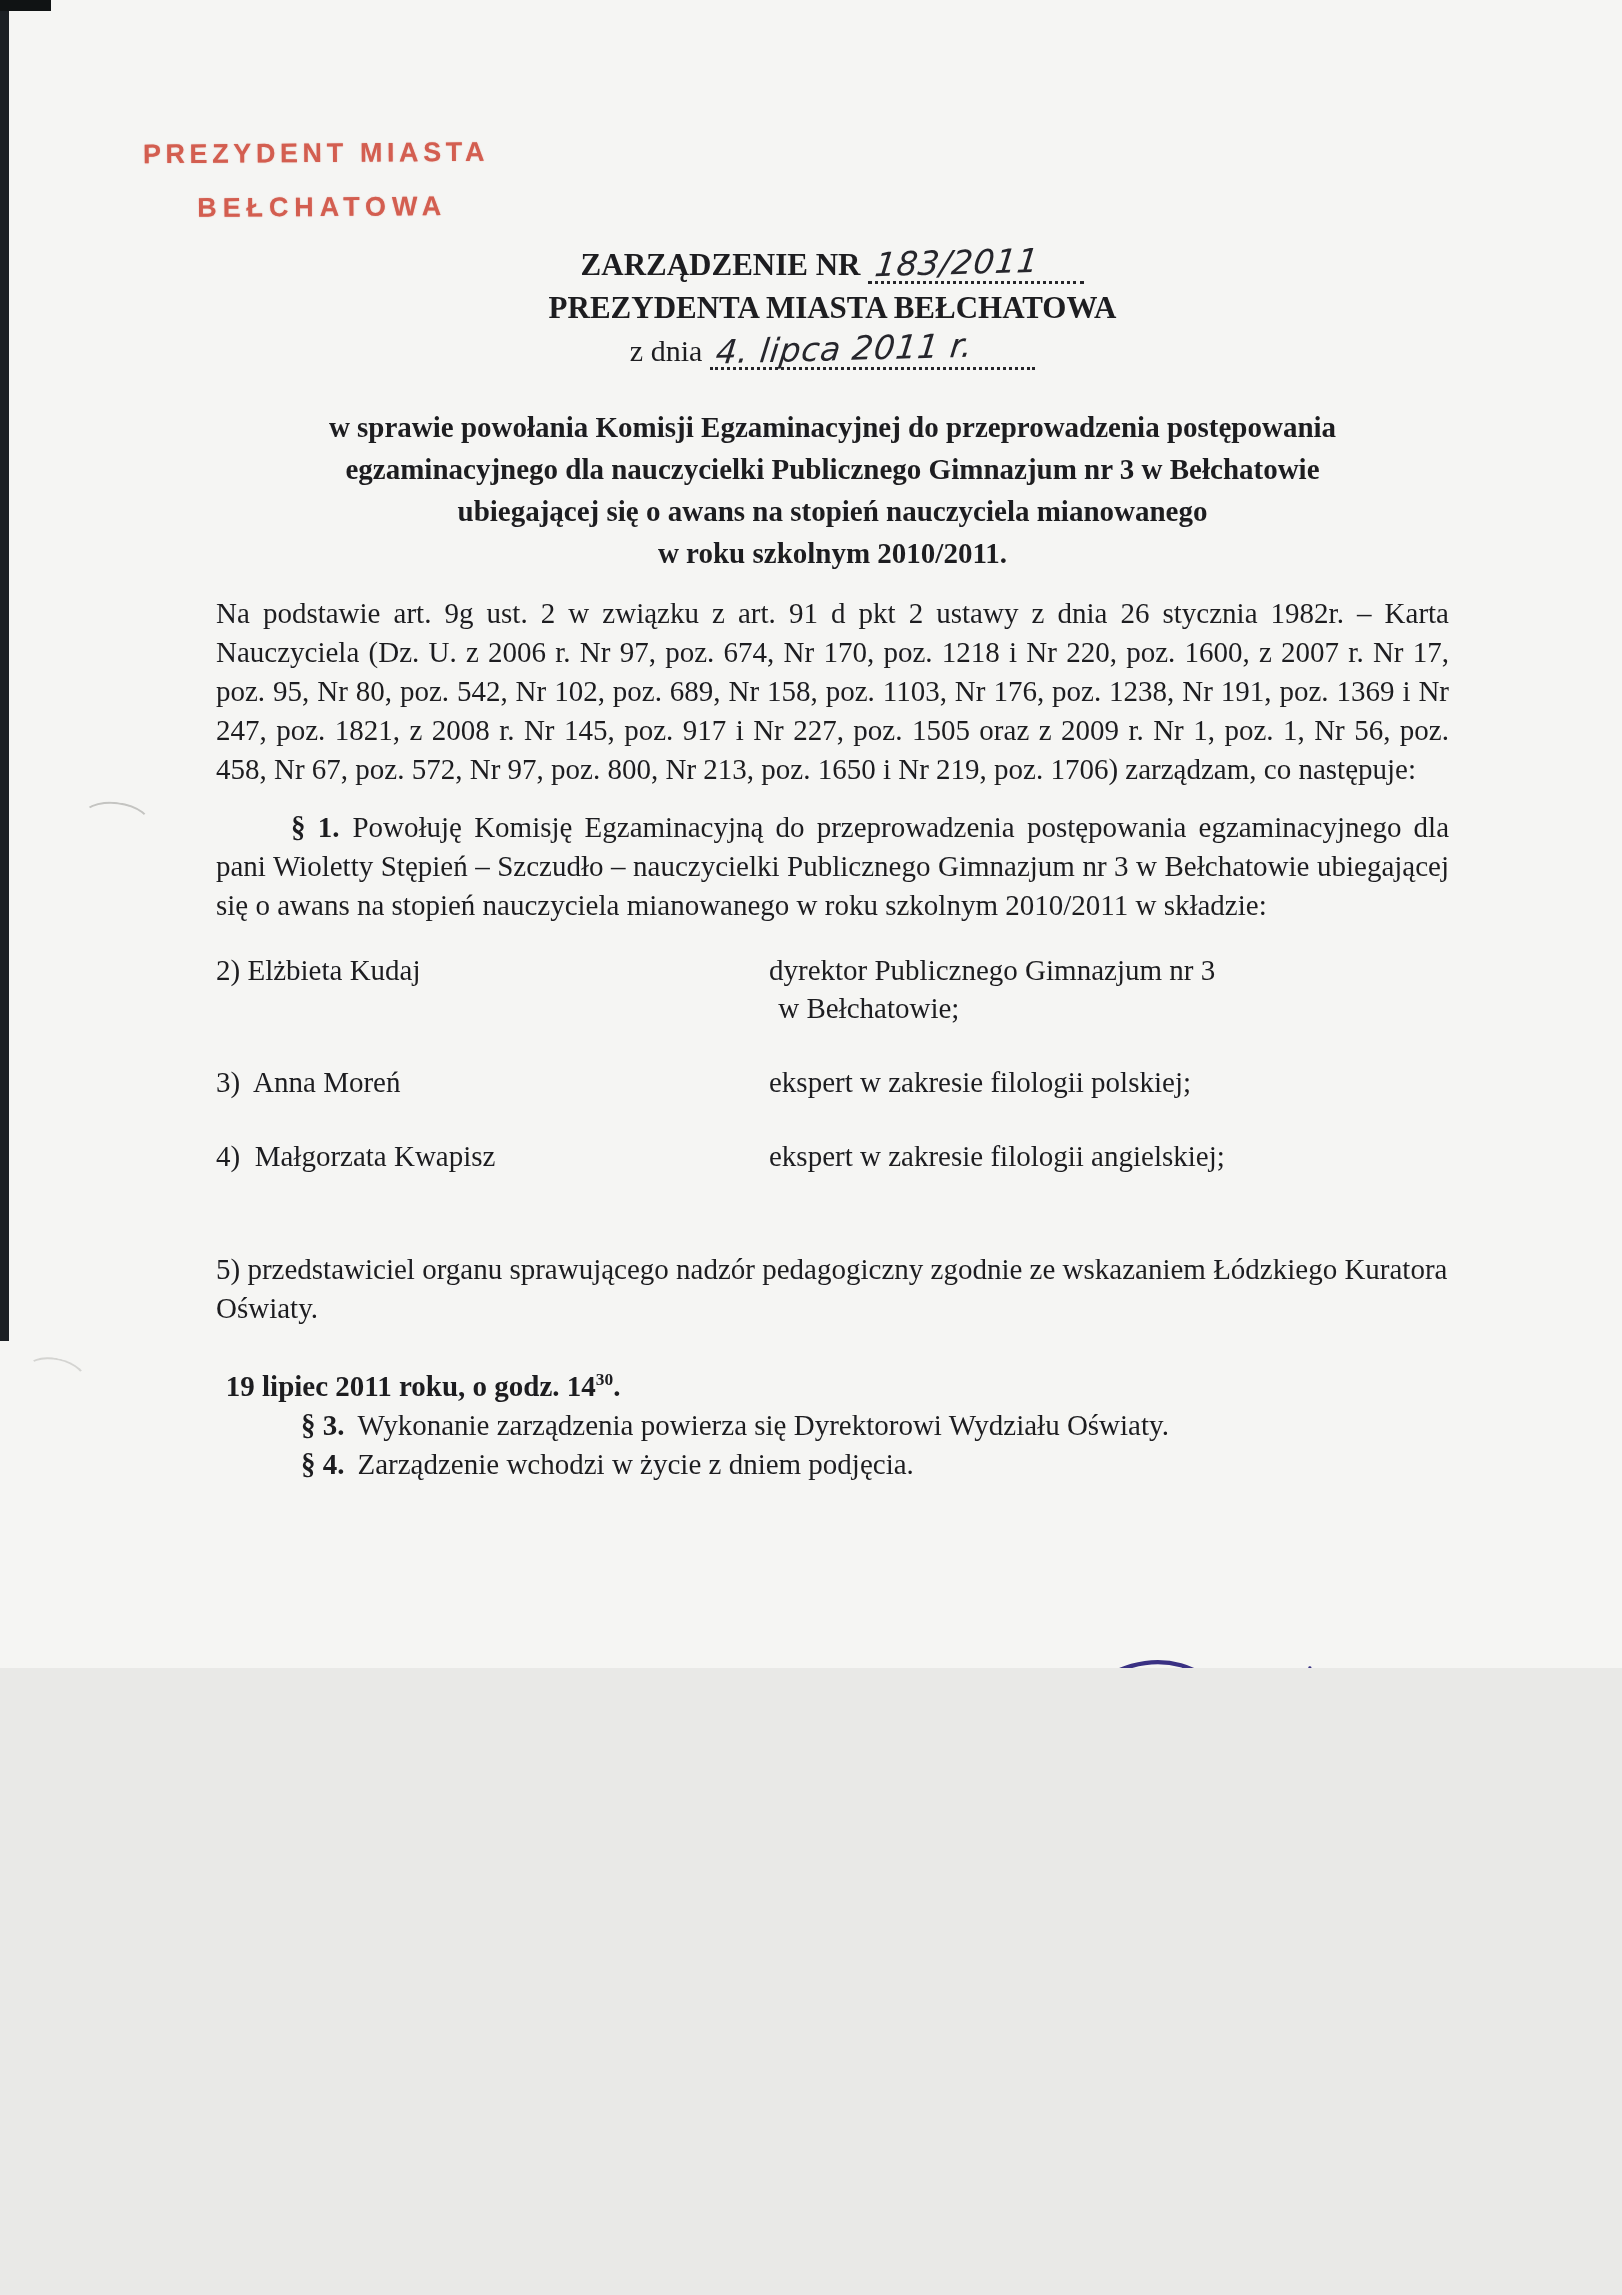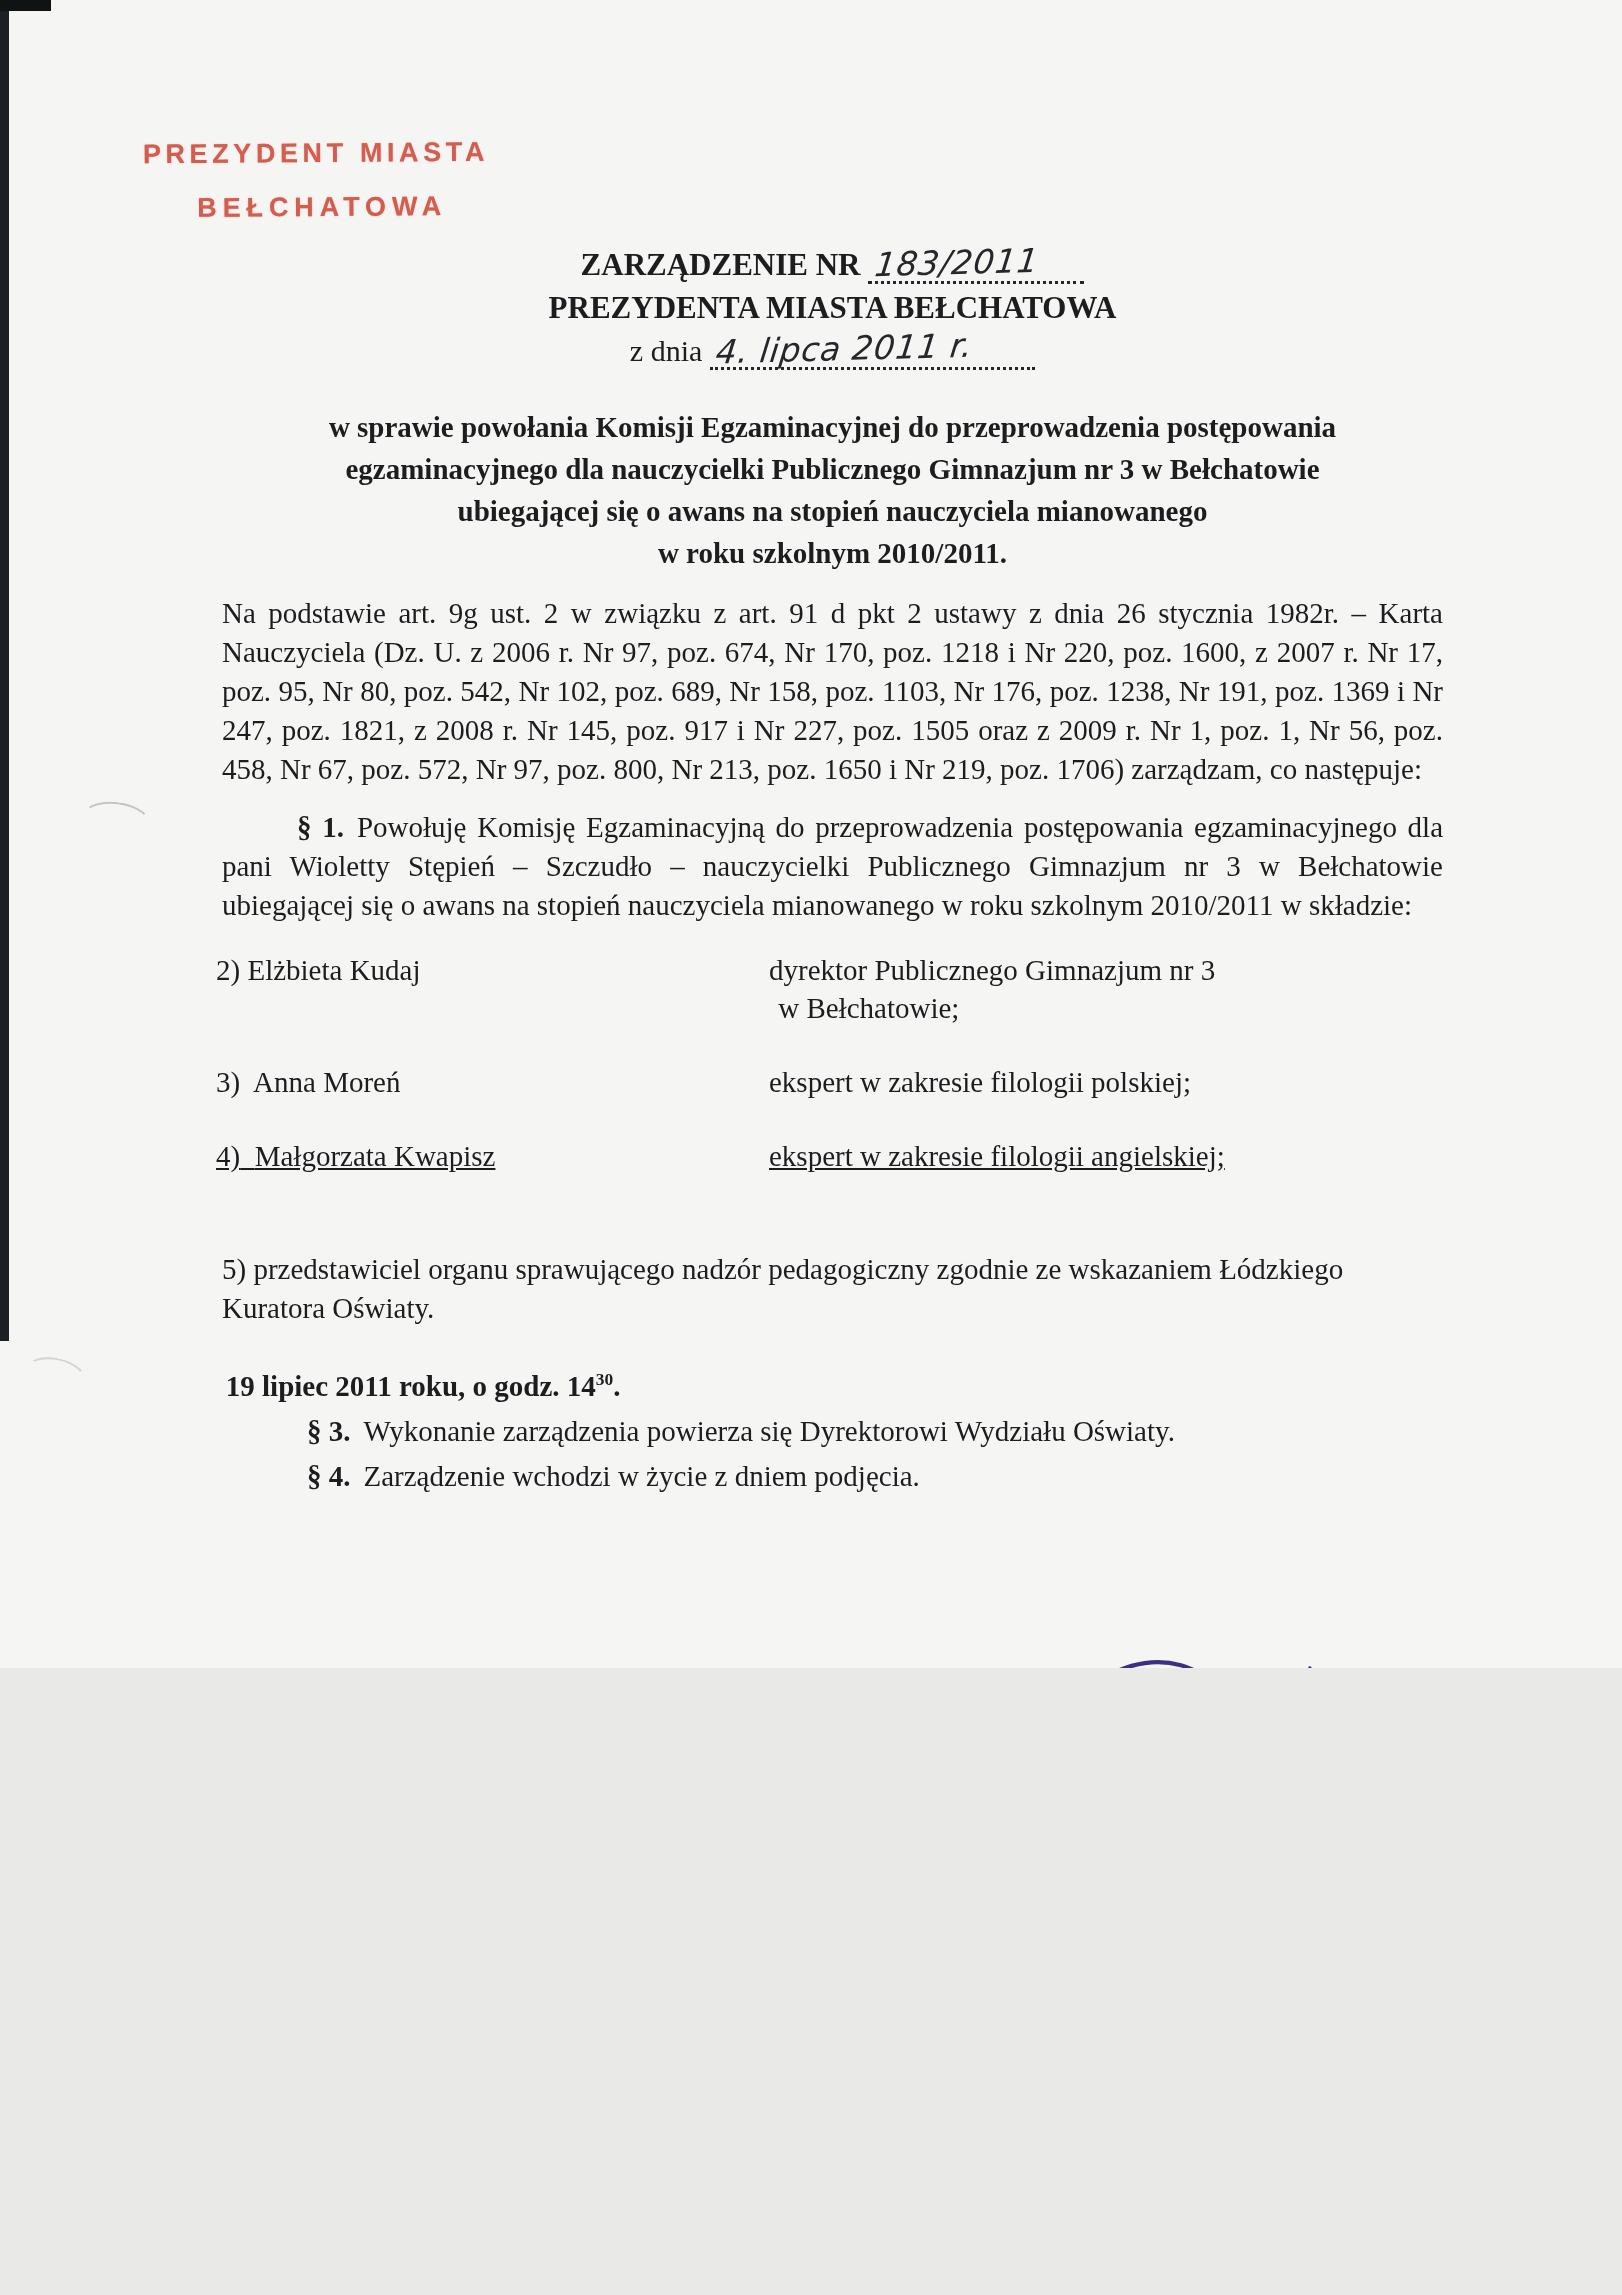--- a/index.html
+++ b/index.html
@@ -50,29 +50,29 @@
   }
   .dotline.date{padding-right:62px;}
   .hand{
     display:inline-block;
     font-family:"DejaVu Sans", sans-serif;font-style:italic;
     font-size:33px;font-weight:500;letter-spacing:0.7px;color:#26262c;
     transform:rotate(-1.5deg) skewX(-8deg);
     position:relative;top:-1.3px;line-height:1;
   }
   .subject{margin-top:34px;font-weight:bold;line-height:42px;}
-  .para{margin:6px;}
+  .para{margin:0;}
   .j{text-align:justify;}
   .legal{margin-top:19.6px;}
   .p1{margin-top:19.6px;text-indent:75px;}
   .lead{margin-right:13px;}
   
   .members{margin-top:26px;}
   .member-row{display:grid;grid-template-columns:553px 1fr;line-height:38px;margin-bottom:36px;}
-  .member-row:last-child{margin-bottom:16px;text-decoration:underline;}
+  .member-row:last-child{margin-bottom:16px;}
   .m-role div{min-height:0;}
   .indent-sm{padding-left:9.2px;font-family:Liberation Serif, serif;}
   .member5{margin-top:75px;line-height:39px;}
   
   .p2{margin-top:39px;}
   .p2 .l1{text-indent:75px;}
   .p2 .l2{padding-left:9.8px;font-weight:bold;}
   sup{font-size:60%;vertical-align:super;line-height:0;}
   .p3,.p4{text-indent:85px;}
   

